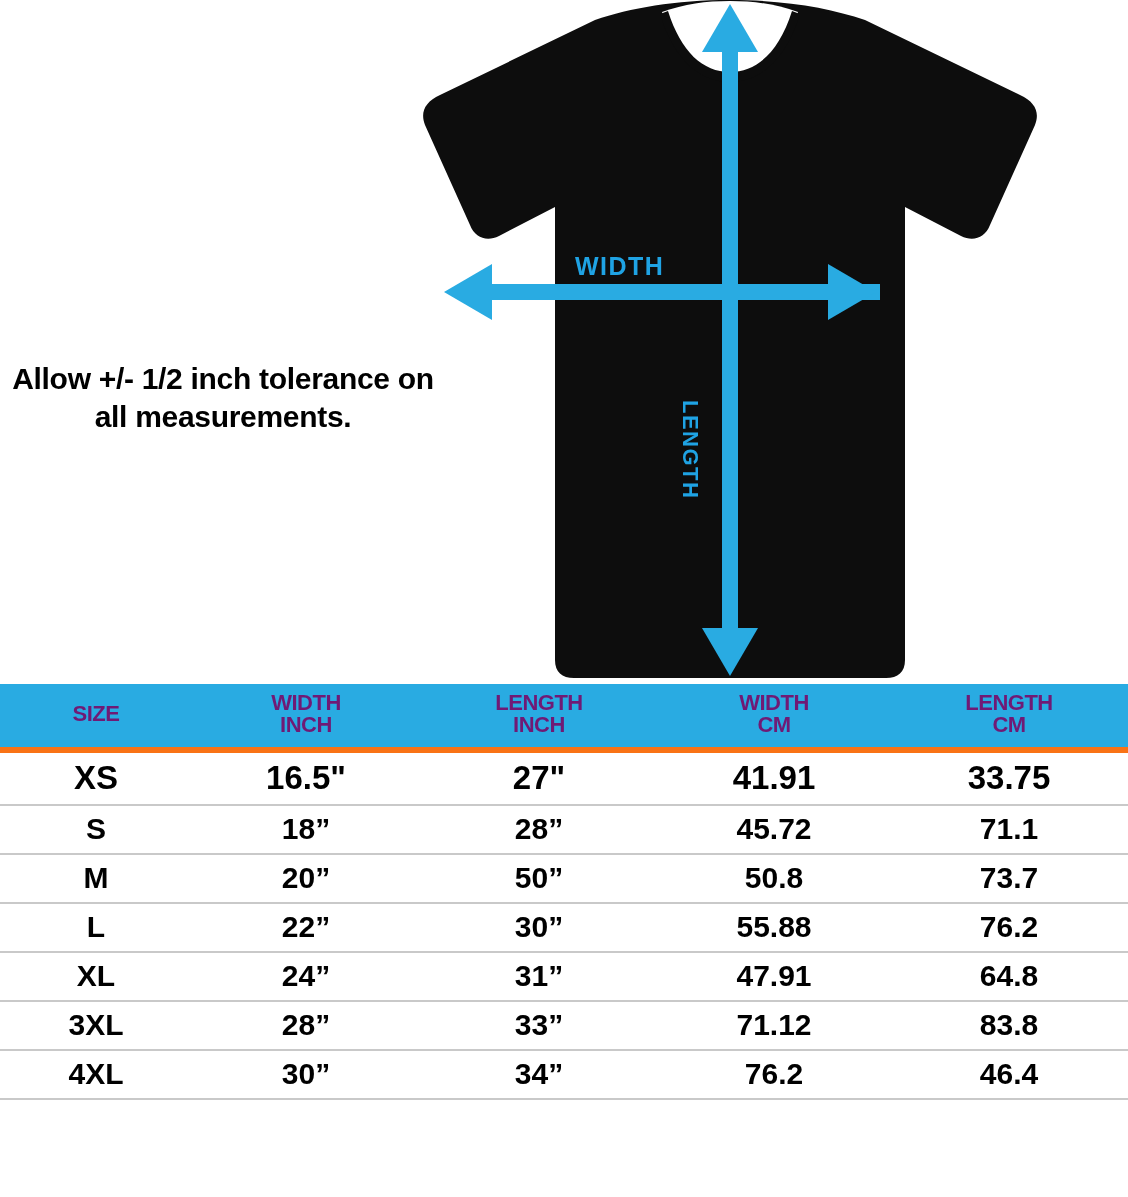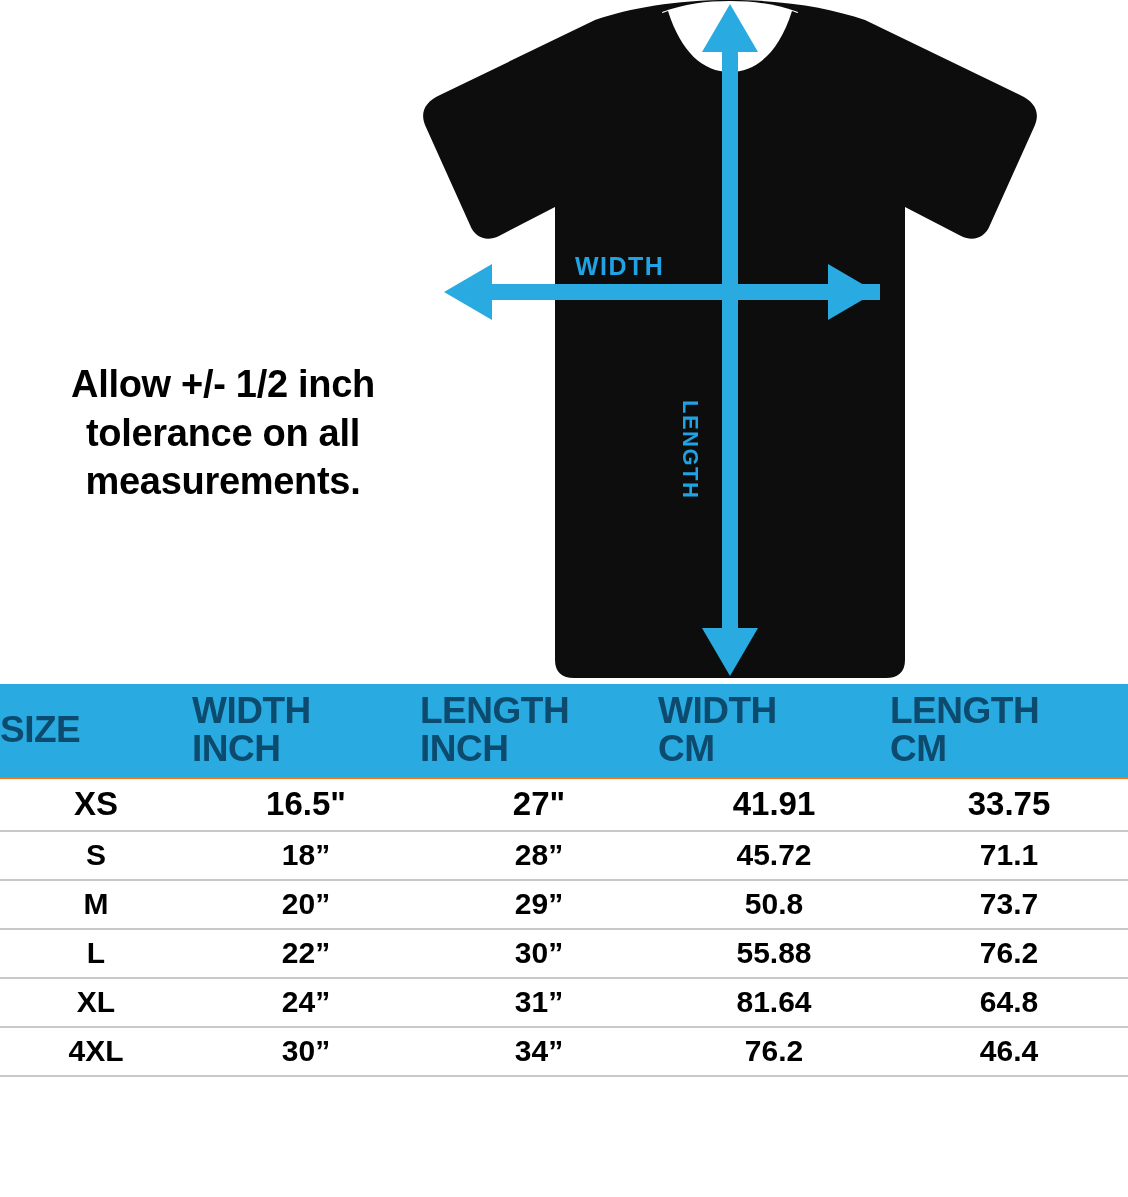--- a/index.html
+++ b/index.html
@@ -28,21 +28,21 @@
     left: 330px;
     top: 0px;
   }
 
   #tolerance-note {
     position: absolute;
     left: 8px;
     top: 360px;
     width: 430px;
     text-align: center;
-    font-size: 38px;
+    font-size: 30px;
     font-weight: bold;
     line-height: 1.28;
     color: #000000;
     letter-spacing: -0.3px;
   }
 
   .measure-label {
     position: absolute;
     color: #1fa3e4;
     font-weight: bold;
@@ -65,42 +65,42 @@
   #size-table {
     position: absolute;
     left: 0;
     top: 684px;
     width: 1128px;
     border-collapse: collapse;
     table-layout: fixed;
   }
   #size-table thead th {
     background: #29ABE2;
-    color: #0c4a6e;
-    font-size: 37px;
+    color: #701a75;
+    font-size: 22px;
     font-weight: bold;
     line-height: 1.02;
     padding: 8px 0 10px 0;
-    text-align: left;
+    text-align: center;
     letter-spacing: -0.5px;
     vertical-align: middle;
   }
   #size-table thead th .hdr-line2 { display: block; }
 
   #size-table tbody td {
     text-align: center;
     font-size: 30px;
     font-weight: bold;
     color: #000000;
     padding: 6px 0 7px 0;
     border-bottom: 2px solid #c9c9c9;
     background: #ffffff;
   }
   #size-table tbody tr:first-child td {
-    border-top: 2px solid #f97316;
+    border-top: 6px solid #f97316;
   }
   #size-table tbody tr:first-child td {
     font-size: 33px;
   }
   col.c-size { width: 192px; }
   col.c-wi   { width: 228px; }
   col.c-li   { width: 238px; }
   col.c-wc   { width: 232px; }
   col.c-lc   { width: 238px; }
 </style>
@@ -204,37 +204,44 @@
     <tr>
       <td>S</td>
       <td>18”</td>
       <td>28”</td>
       <td>45.72</td>
       <td>71.1</td>
     </tr>
     <tr>
       <td>M</td>
       <td>20”</td>
-      <td>29”</td>
+      <td>50”</td>
       <td>50.8</td>
       <td>73.7</td>
     </tr>
     <tr>
       <td>L</td>
       <td>22”</td>
       <td>30”</td>
       <td>55.88</td>
       <td>76.2</td>
     </tr>
     <tr>
       <td>XL</td>
       <td>24”</td>
       <td>31”</td>
-      <td>81.64</td>
+      <td>47.91</td>
       <td>64.8</td>
+    </tr>
+    <tr>
+      <td>3XL</td>
+      <td>28”</td>
+      <td>33”</td>
+      <td>71.12</td>
+      <td>83.8</td>
     </tr>
     <tr>
       <td>4XL</td>
       <td>30”</td>
       <td>34”</td>
       <td>76.2</td>
       <td>46.4</td>
     </tr>
   </tbody>
 </table>

